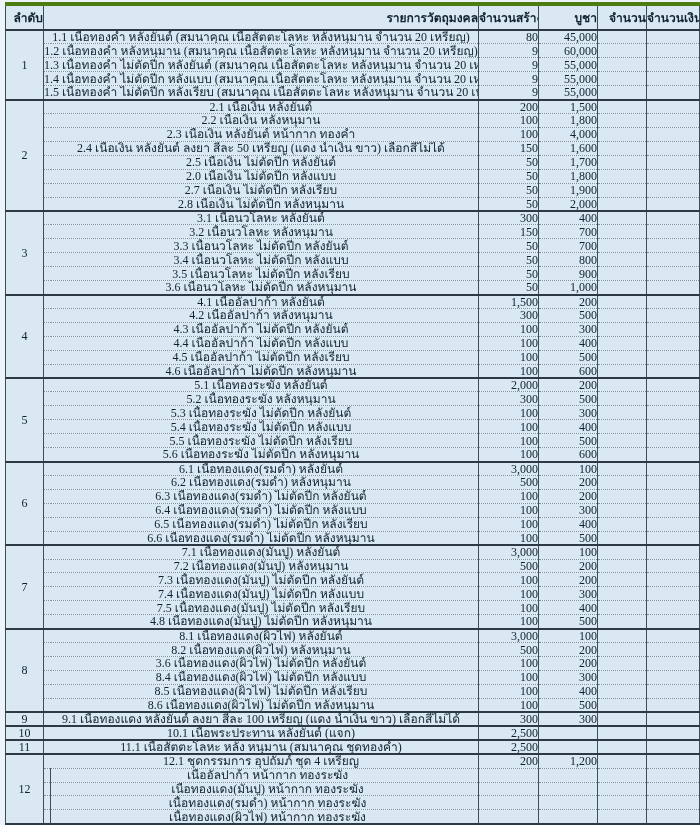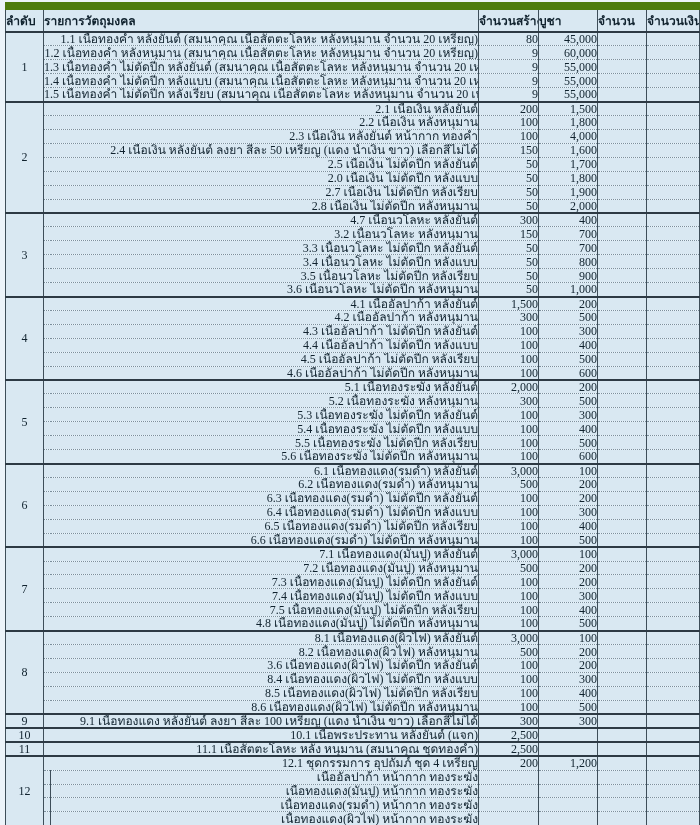--- a/index.html
+++ b/index.html
@@ -28,33 +28,33 @@
     line-height: 12px;
     background: #d9e8f2;
     border-left: 1px solid #3e4e59;
     border-right: 1px solid #3e4e59;
     vertical-align: middle;
   }
   thead tr { height: 26px; }
   tbody tr { height: 13.93px; }
   thead th {
     font-weight: bold;
-    text-align: left;
-    border-top: 8px solid #4d7c0f;
+    text-align: right;
+    border-top: 4px solid #4d7c0f;
     border-bottom: 2px solid #2d3a44;
     margin-top: 41px;
   }
   tr.sec-start td { border-top: 2px solid #2d3a44; }
   tr.sec-inner td { border-top: 1px dotted #7b8f9c; }
   td.c-no {
     text-align: center;
     vertical-align: top;
     padding-top: 1px;
   }
-  td.c-item { text-align: right; padding: 0 3px; margin-left: 13px; }
+  td.c-item { text-align: center; padding: 0 3px; margin-left: 13px; }
   td.c-item.sub { padding-left: 6px; }
   td.c-indent { border-right: 1px solid #3e4e59; }
   td.c-made, td.c-price { text-align: right; padding-right: 5px; }
   td.c-qty, td.c-amount { }
   table.amulet { border-bottom: 1px solid #3e4e59; }
 </style>
 </head>
 <body>
 
 <div class="sheet">
@@ -167,21 +167,21 @@
         </tr>
         <tr class="sec-inner">
           <td class="c-item" colspan="2">2.8 เนื้อเงิน ไม่ตัดปีก หลังหนุมาน</td>
           <td class="c-made">50</td>
           <td class="c-price">2,000</td>
           <td class="c-qty"></td>
           <td class="c-amount"></td>
         </tr>
         <tr class="sec-start">
           <td class="c-no" rowspan="6">3</td>
-          <td class="c-item" colspan="2">4.7 เนื้อนวโลหะ หลังยันต์</td>
+          <td class="c-item" colspan="2">3.1 เนื้อนวโลหะ หลังยันต์</td>
           <td class="c-made">300</td>
           <td class="c-price">400</td>
           <td class="c-qty"></td>
           <td class="c-amount"></td>
         </tr>
         <tr class="sec-inner">
           <td class="c-item" colspan="2">3.2 เนื้อนวโลหะ หลังหนุมาน</td>
           <td class="c-made">150</td>
           <td class="c-price">700</td>
           <td class="c-qty"></td>

